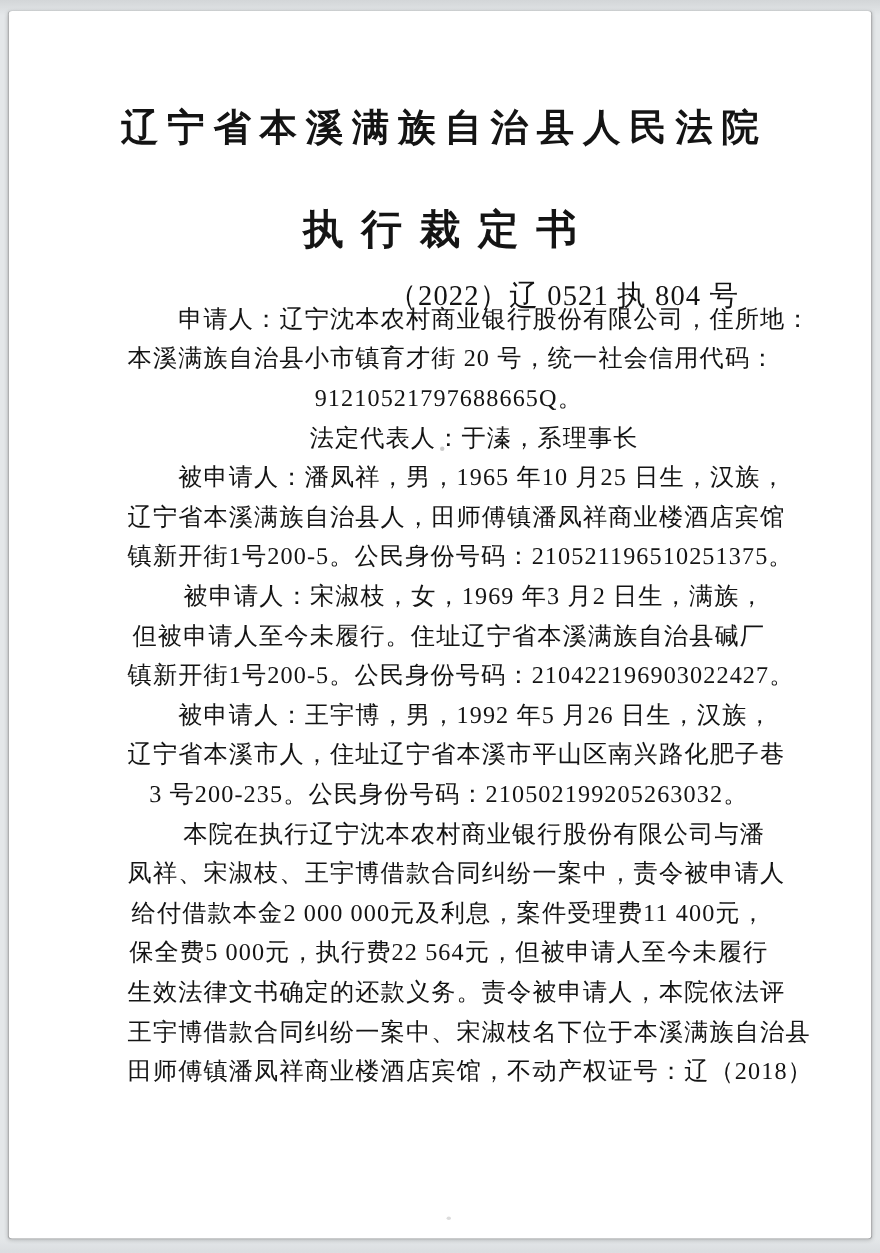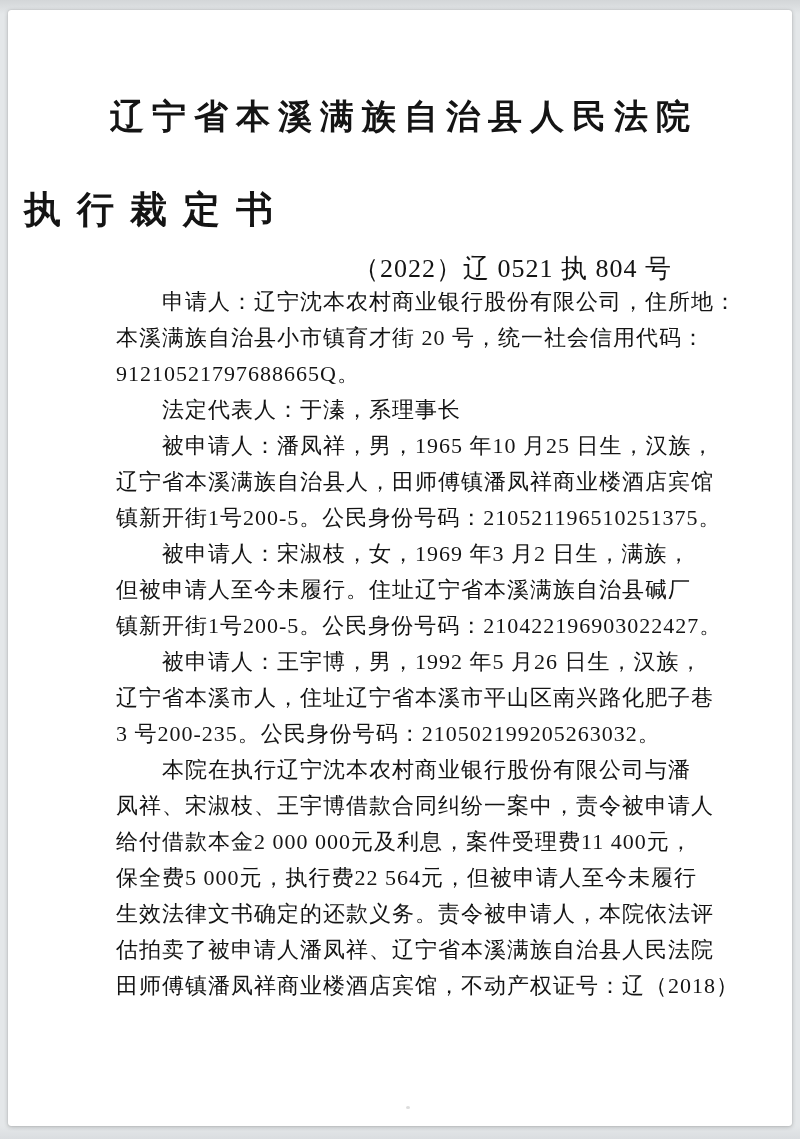--- a/index.html
+++ b/index.html
@@ -35,39 +35,41 @@
     font-size:34px;
     font-weight:bold;
     letter-spacing:8px;
     text-indent:8px;
     line-height:1.1;
     white-space:nowrap;
   }
   .doc-type{
     position:absolute;
     top:180px; left:0; right:0;
+    text-align:center;
     font-size:37px;
     font-weight:bold;
     letter-spacing:16px;
     text-indent:16px;
     line-height:1.1;
     white-space:nowrap;
   }
   .case-number{
     position:absolute;
     top:242px; right:120px;
     font-size:26px;
     line-height:1.3;
     letter-spacing:1px;
     white-space:nowrap;
   }
   .body-text{
     position:absolute;
-    top:274px; left:108px;
+    top:262px; left:108px;
     width:584px;
+    text-align:center;
   }
   .line{
     font-size:22px;
     line-height:36px;
     letter-spacing:1px;
     white-space:nowrap;
   }
   .line.indent{ text-indent:46px; }
   .speck{
     position:absolute;
@@ -102,20 +104,20 @@
         <div class="line">但被申请人至今未履行。住址辽宁省本溪满族自治县碱厂</div>
         <div class="line">镇新开街1号200-5。公民身份号码：210422196903022427。</div>
         <div class="line indent">被申请人：王宇博，男，1992 年5 月26 日生，汉族，</div>
         <div class="line">辽宁省本溪市人，住址辽宁省本溪市平山区南兴路化肥子巷</div>
         <div class="line">3 号200-235。公民身份号码：210502199205263032。</div>
         <div class="line indent">本院在执行辽宁沈本农村商业银行股份有限公司与潘</div>
         <div class="line">凤祥、宋淑枝、王宇博借款合同纠纷一案中，责令被申请人</div>
         <div class="line">给付借款本金2 000 000元及利息，案件受理费11 400元，</div>
         <div class="line">保全费5 000元，执行费22 564元，但被申请人至今未履行</div>
         <div class="line">生效法律文书确定的还款义务。责令被申请人，本院依法评</div>
-        <div class="line">估拍卖了被申请人潘凤祥、辽宁省本溪满族自治县人民法院</div>
+        <div class="line">王宇博借款合同纠纷一案中、宋淑枝名下位于本溪满族自治县</div>
         <div class="line">田师傅镇潘凤祥商业楼酒店宾馆，不动产权证号：辽（2018）</div>
       </div>
 
     <div class="speck speck-1"></div>
     <div class="speck speck-2"></div>
   </div>
 </div>
 
 </body></html>

